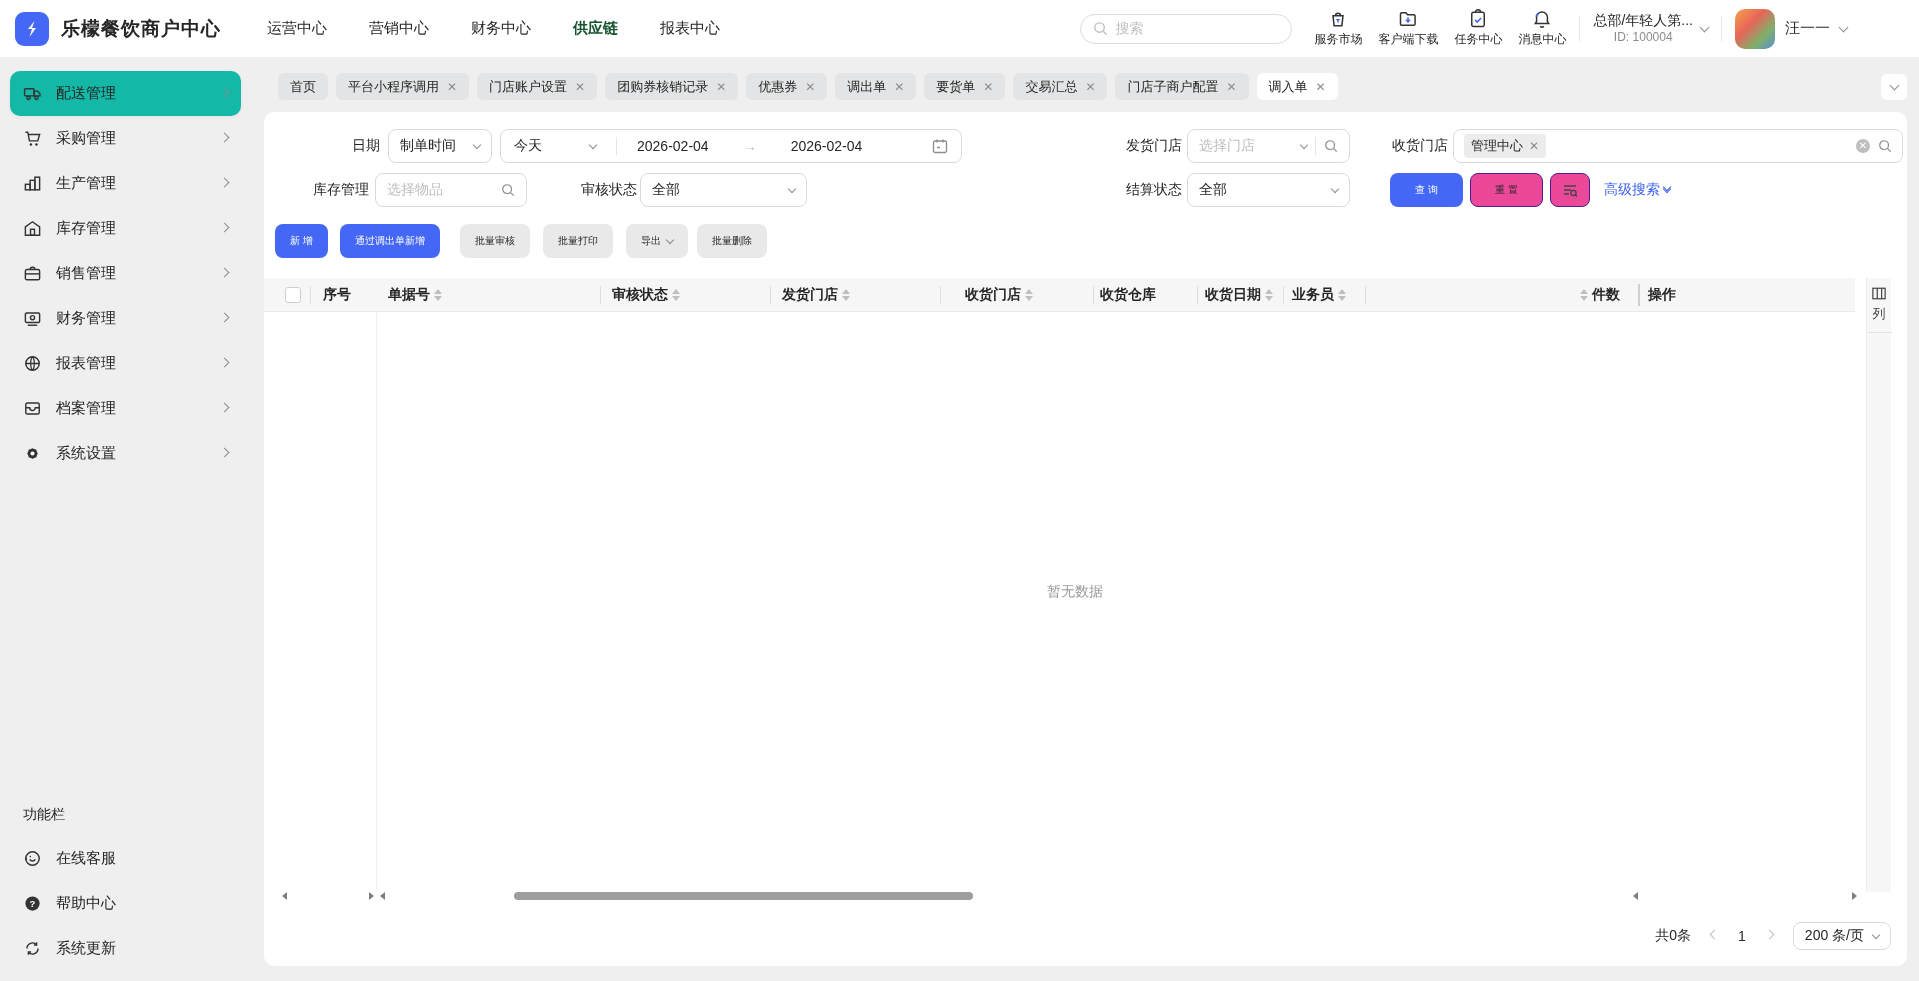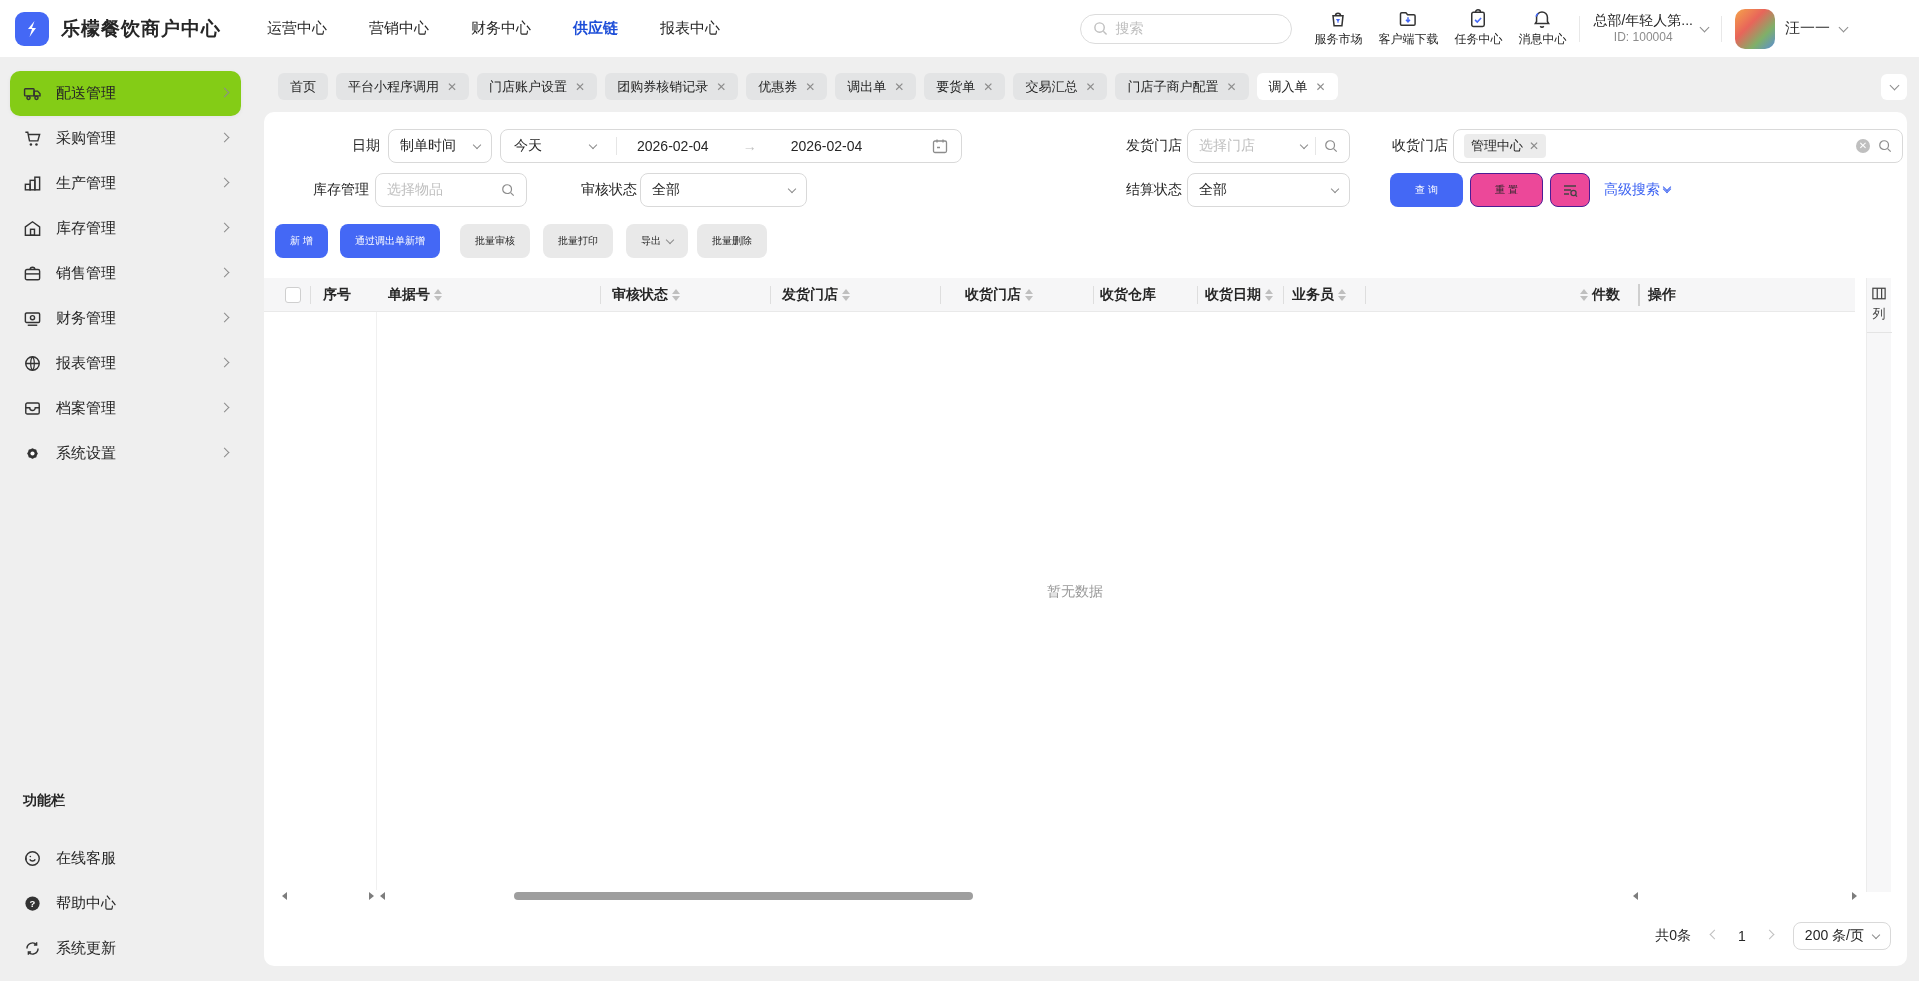--- a/index.html
+++ b/index.html
@@ -5,21 +5,21 @@
   *{box-sizing:border-box;margin:0;padding:0}
   html,body{width:1919px;height:981px}
   body{font-family:"Liberation Sans","DejaVu Sans",sans-serif;background:#efefef;color:#262626;overflow:hidden}
 
   
   .topbar{height:57px;background:#fff;display:flex;align-items:center;position:relative}
   .logo{width:34px;height:34px;border-radius:9px;background:#4468F5;margin-left:15px;display:flex;align-items:center;justify-content:center;flex:none}
   .brand{font-size:19px;font-weight:700;margin-left:12px;letter-spacing:1px;white-space:nowrap}
   .nav{display:flex;gap:42px;margin-left:46px;font-size:15px}
   .nav-item{cursor:pointer;white-space:nowrap}
-  .nav-item.active{color:#1d4ed8;font-weight:600}
+  .nav-item.active{color:#14532d;font-weight:600}
   .searchbox{margin-left:auto;width:212px;height:30px;border:1px solid #dcdcdc;border-radius:16px;display:flex;align-items:center;padding:0 12px;gap:7px;color:#bfbfbf;font-size:14px}
   .quick{display:flex;align-items:center;gap:16px;margin-left:22px}
   .quick-item{display:flex;flex-direction:column;align-items:center;gap:2px;font-size:12px;color:#262626;cursor:pointer;white-space:nowrap}
   .vdiv{width:1px;height:26px;background:#e8e8e8;margin:0 13px;flex:none}
   .org{display:flex;align-items:center;gap:8px;cursor:pointer}
   .org-txt{text-align:center;font-size:14px;line-height:17px}
   .org-id{font-size:12px;color:#8c8c8c}
   .avatar{width:40px;height:40px;border-radius:10px;flex:none;background:linear-gradient(135deg,#f5a34a 0%,#e8655a 38%,#7fb069 70%,#5a8dd6 100%)}
   .user{display:flex;align-items:center;gap:10px;cursor:pointer;margin-right:72px}
   .uname{font-size:15px}
@@ -29,25 +29,25 @@
   .cv-r{transform:rotate(-45deg)}
   .cv-sm{width:6px;height:6px}
   .cv-blue{border-color:#3D63F2}
 
   
   .layout{display:flex;height:924px}
 
   
   .sidebar{width:251px;flex:none;display:flex;flex-direction:column;padding-top:14px}
   .side-item{height:45px;display:flex;align-items:center;margin:0 10px;padding:0 13px;border-radius:10px;font-size:15px;font-weight:500;gap:14px;cursor:pointer;flex:none}
-  .side-item.active{background:#84cc16;box-shadow:0 1px 4px rgba(0,0,0,.05)}
+  .side-item.active{background:#14b8a6;box-shadow:0 1px 4px rgba(0,0,0,.05)}
   .side-item svg{flex:none}
   .side-chev{margin-left:auto}
   .side-bottom{margin-top:auto;padding:0 0 10px 23px}
-  .func-label{font-size:14px;font-weight:700;margin-bottom:26px}
+  .func-label{font-size:14px;font-weight:400;margin-bottom:12px}
   .util-item{height:45px;display:flex;align-items:center;gap:14px;font-size:15px;cursor:pointer}
 
   
   .main{flex:1;display:flex;flex-direction:column;min-width:0}
   .tabbar{display:flex;align-items:center;gap:8px;padding:16px 12px 0 27px}
   .tab{height:27px;padding:0 12px;border-radius:6px;background:#e3e4e5;display:flex;align-items:center;font-size:13px;gap:8px;cursor:pointer;white-space:nowrap;flex:none}
   .tab.active{background:#fff}
   .tab-x{color:#8c8c8c;font-size:12px;line-height:1}
   .tab-collapse{margin-left:auto;width:26px;height:26px;background:#fff;border-radius:6px;display:flex;align-items:center;justify-content:center;cursor:pointer;flex:none}
 

